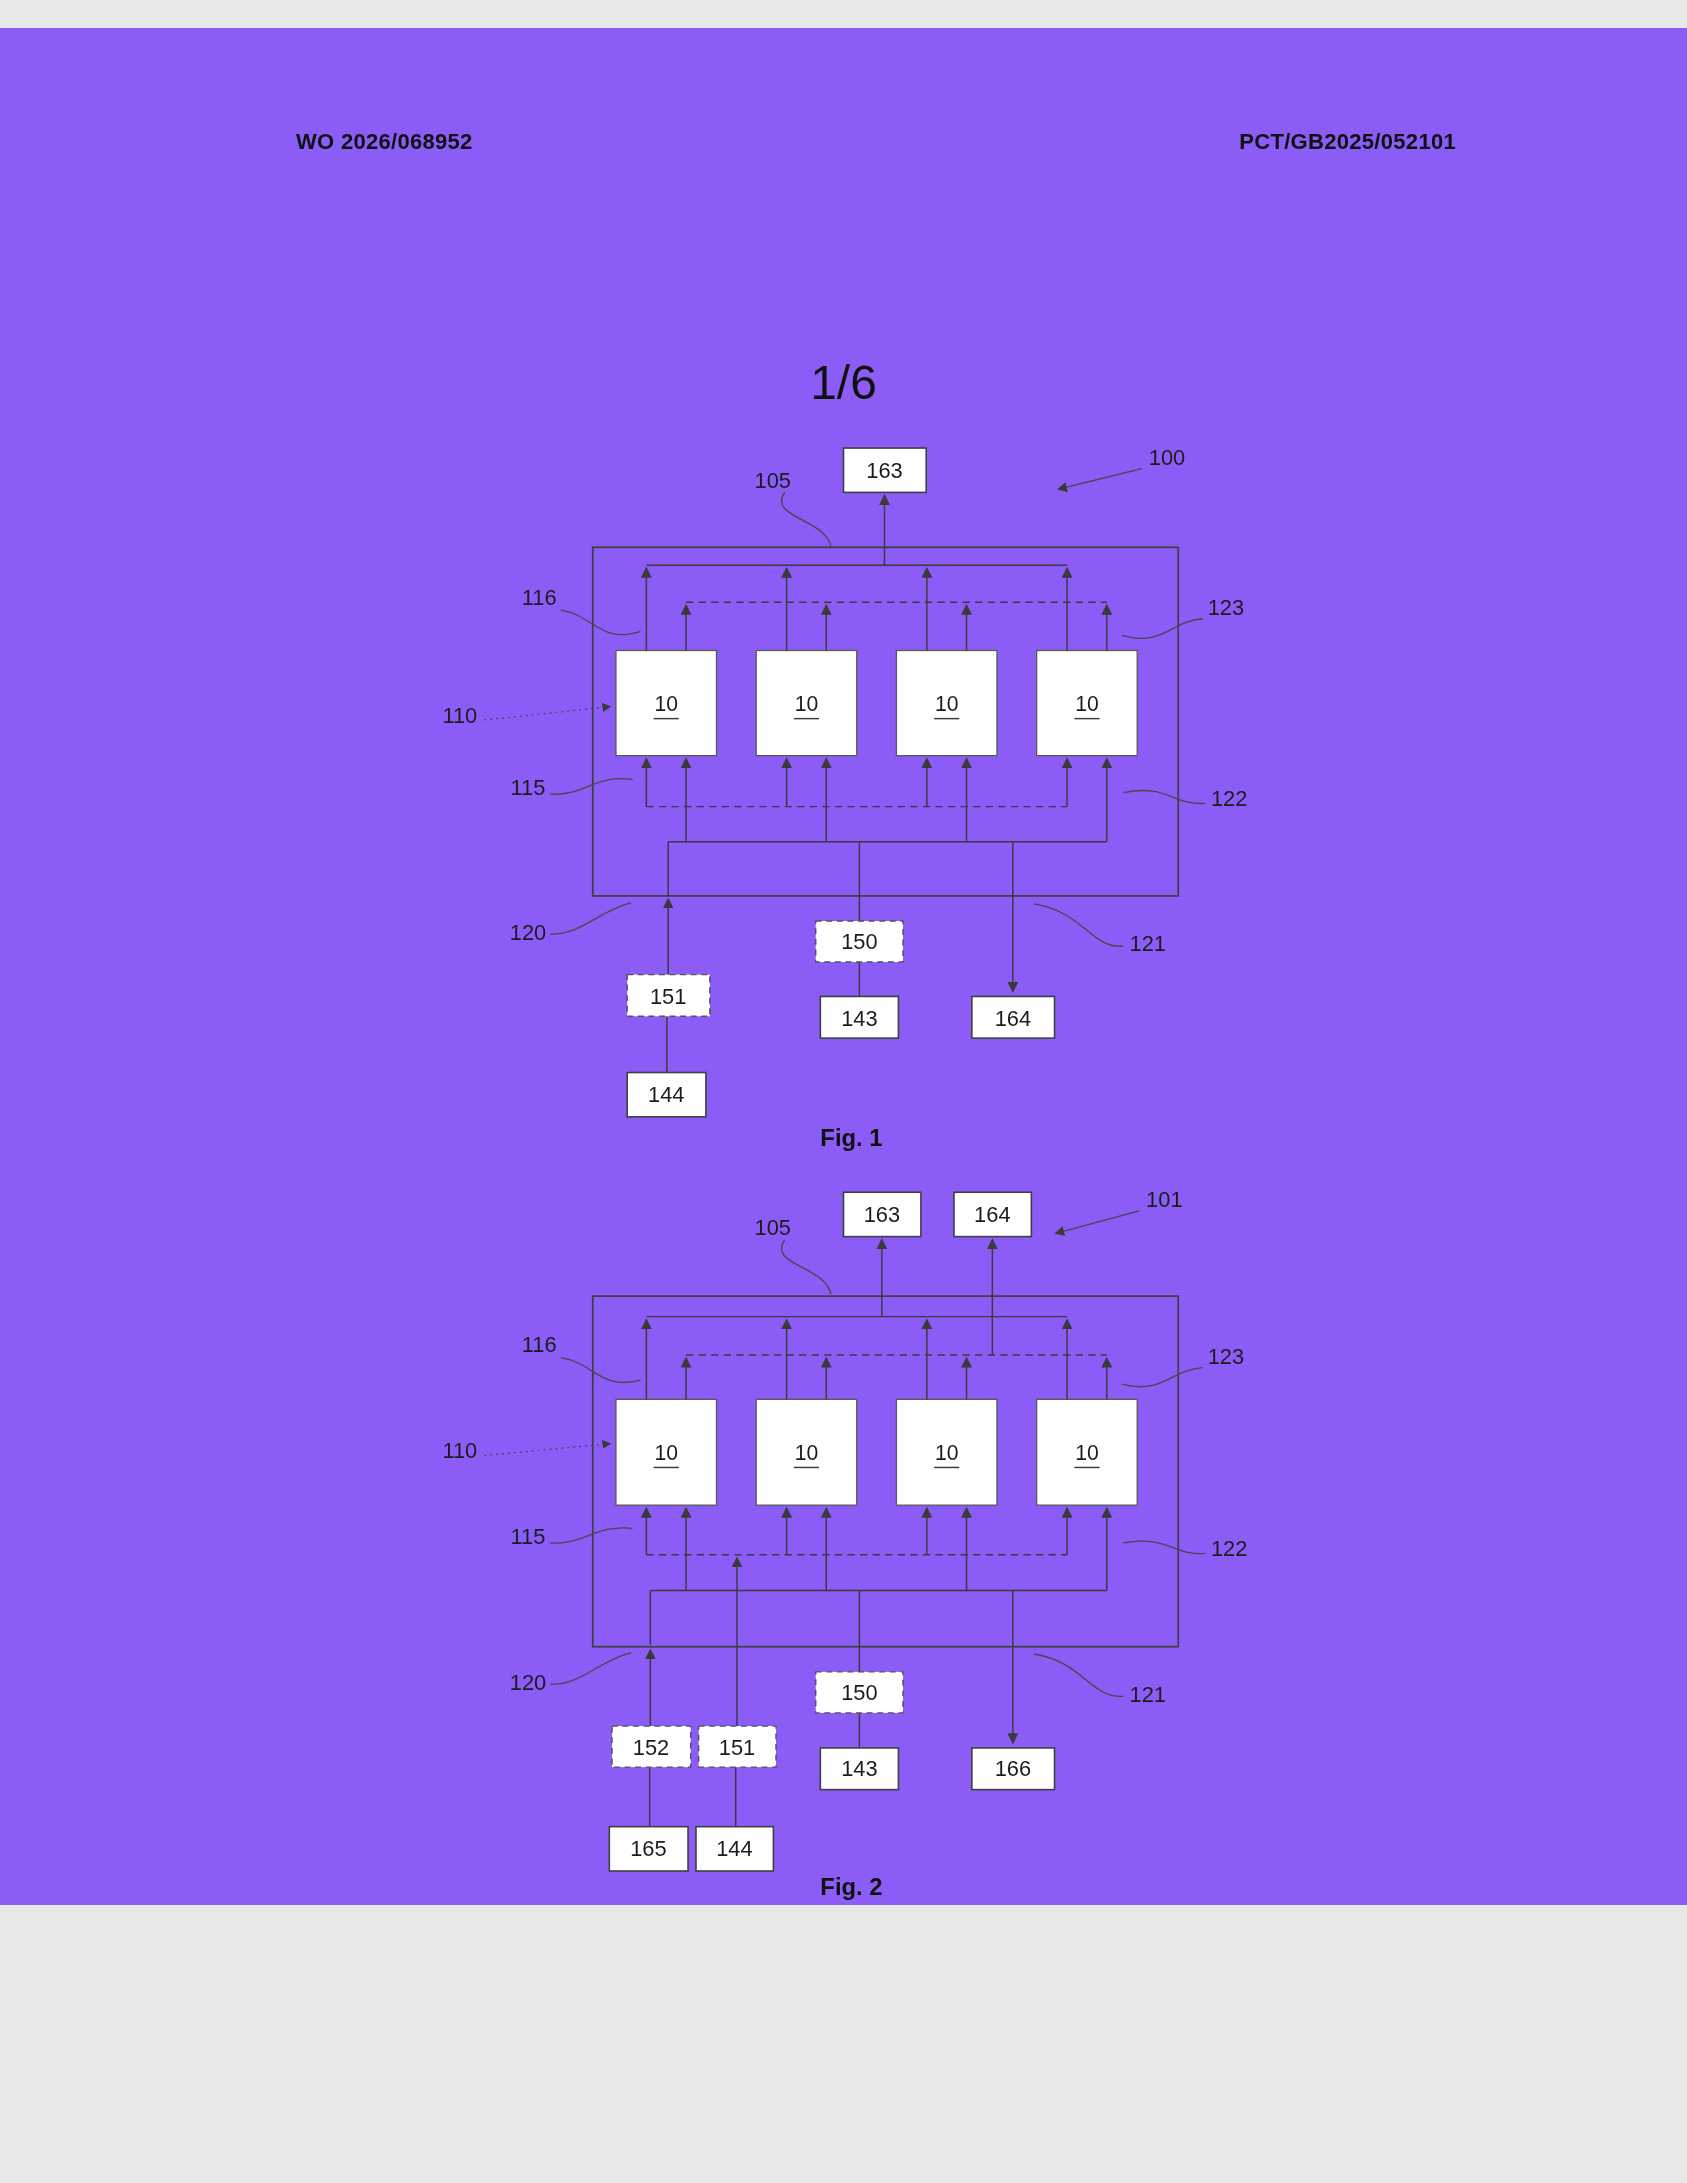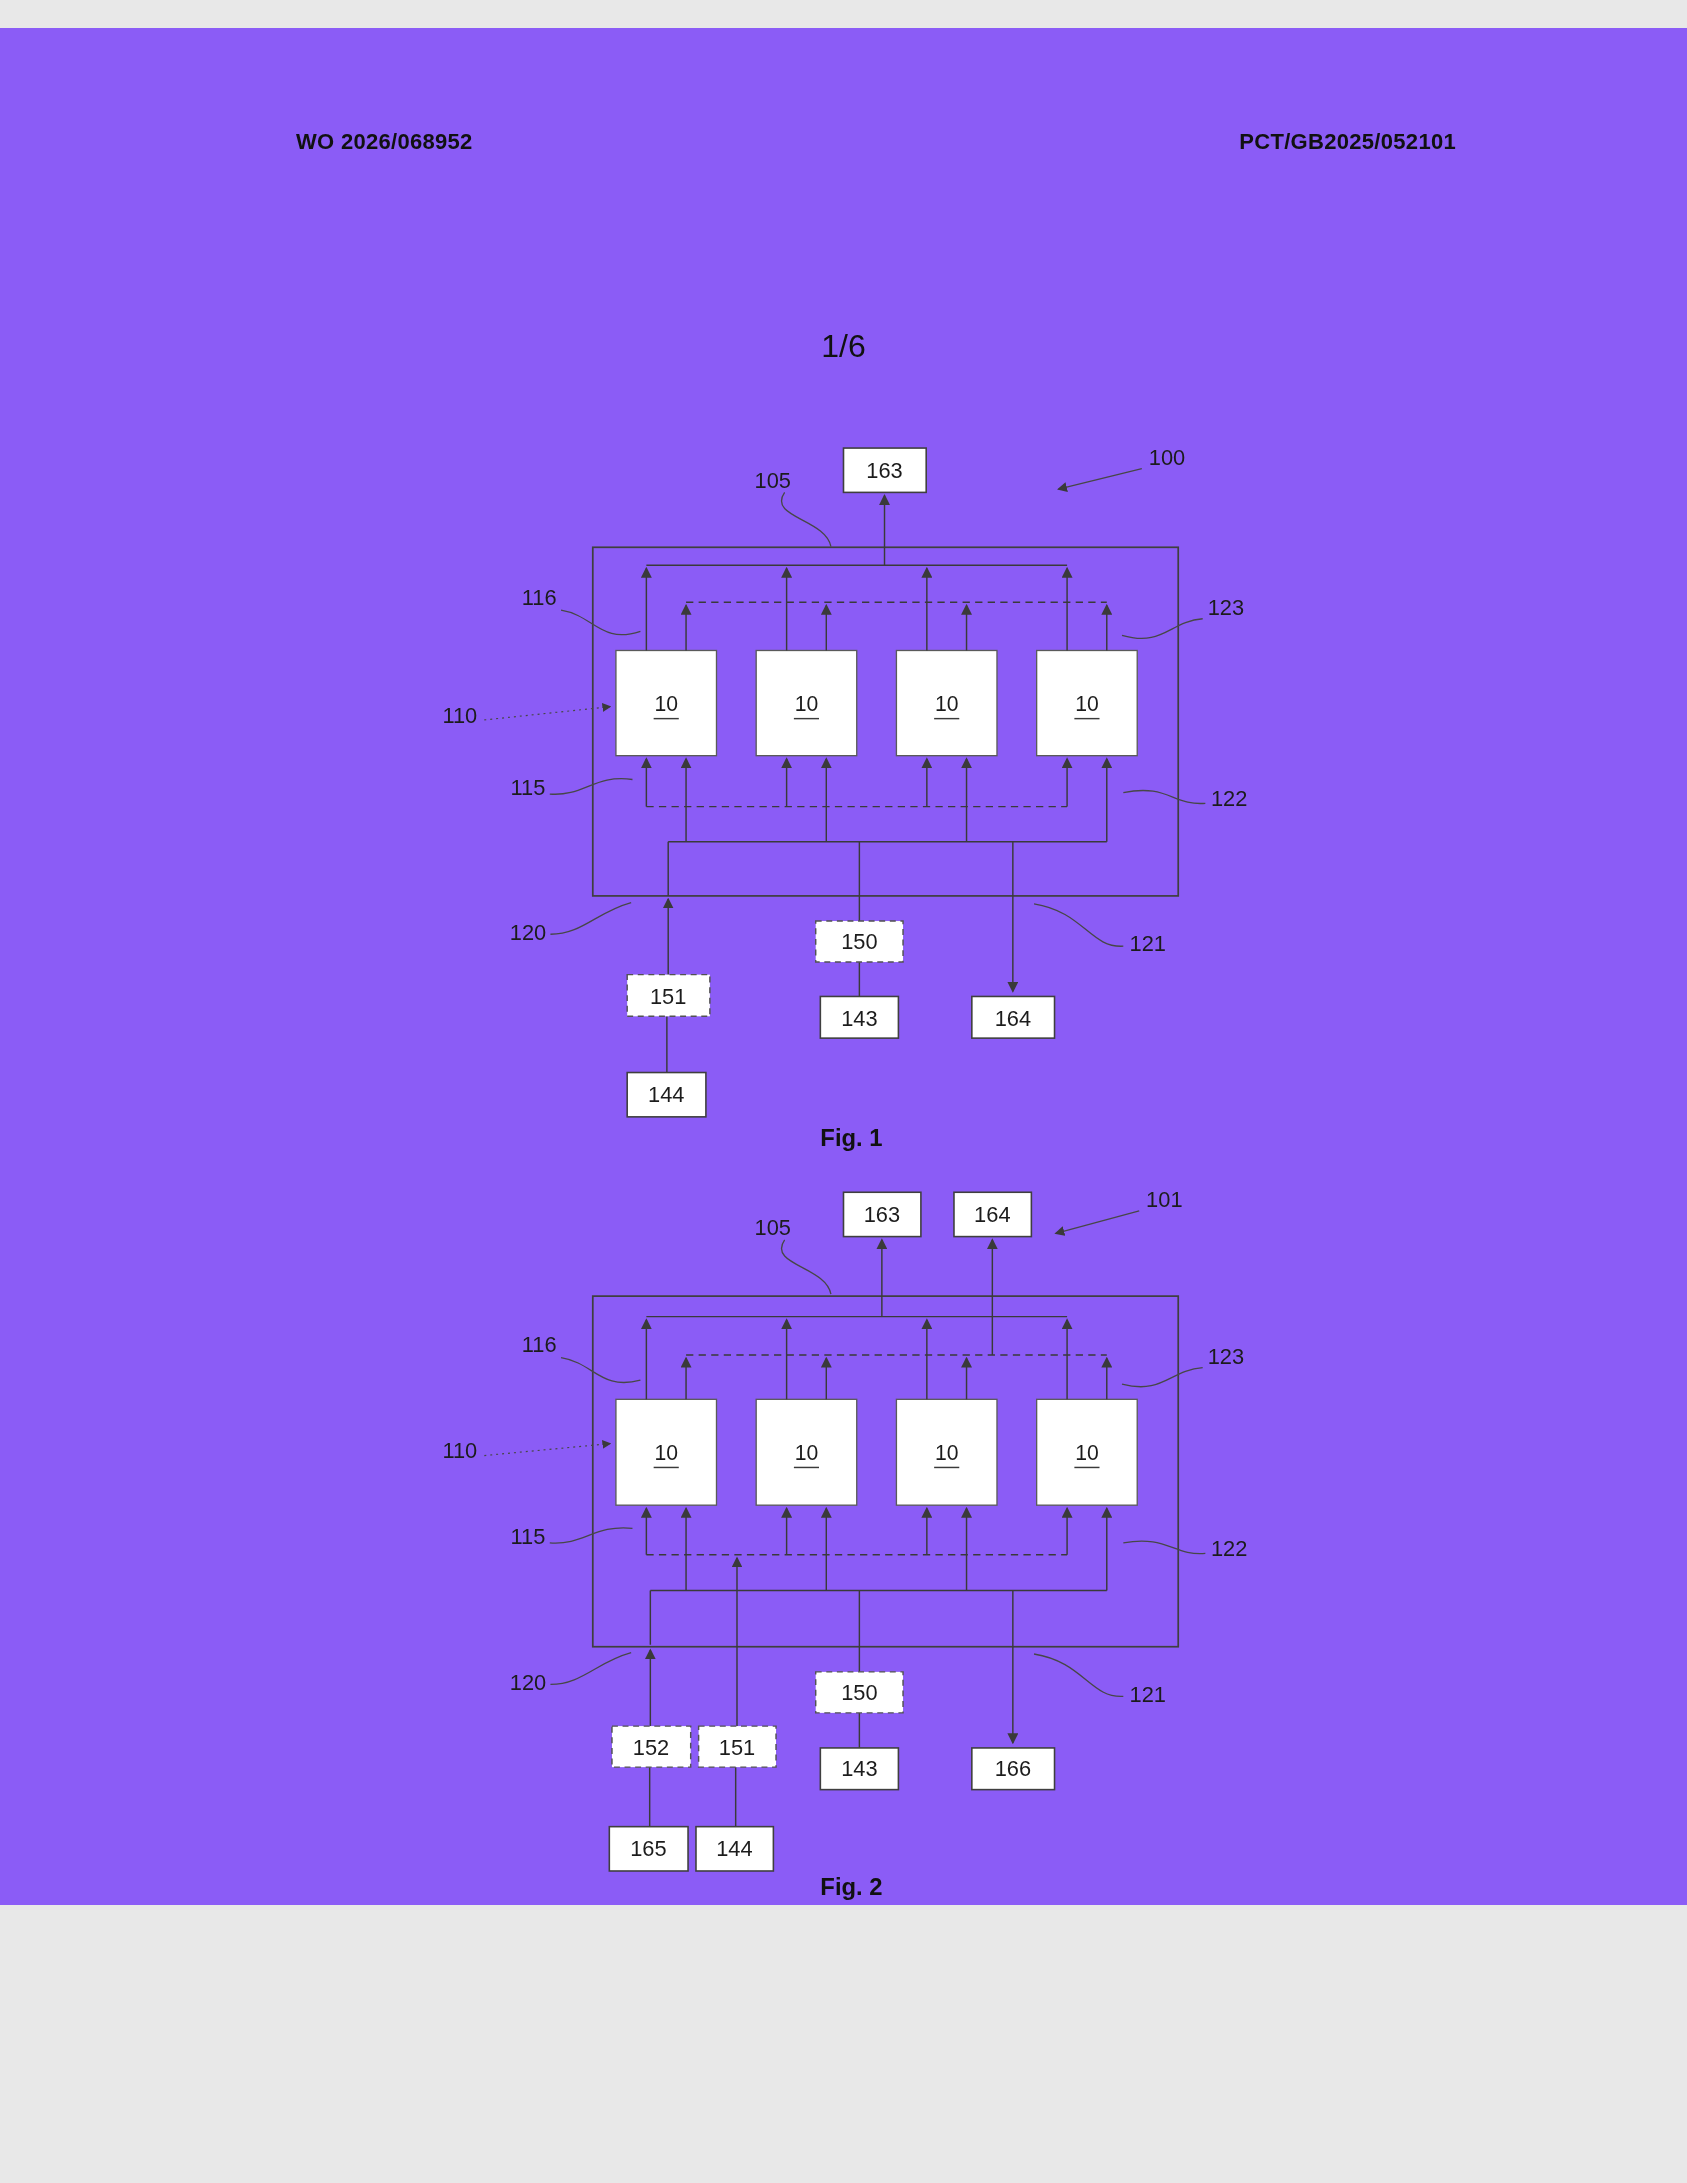--- a/index.html
+++ b/index.html
@@ -13,22 +13,22 @@
   }
   .hdr {
     position:absolute; top:101px;
     font-size:22px; font-weight:bold; color:#111;
     letter-spacing:0.3px;
     white-space:nowrap;
   }
   .hdr-left  { left:296px; }
   .hdr-right { right:231px; }
   .sheet-num {
-    position:absolute; top:300px; left:0; width:1687px;
-    text-align:center; font-size:32px; color:#111;
+    position:absolute; top:327px; left:0; width:1687px;
+    text-align:center; font-size:48px; color:#111;
   }
   svg.diagram { position:absolute; left:0; top:0; }
 
   .outer { fill:none; stroke:#3f3f3f; stroke-width:2.6; }
   .cell  { fill:#ffffff; stroke:#5a5a5a; stroke-width:2; }
   .box   { fill:#ffffff; stroke:#3f3f3f; stroke-width:2.4; }
   .box-dash { fill:#ffffff; stroke:#525252; stroke-width:2.2; stroke-dasharray:9 7; }
   .ln    { stroke:#3a3a3a; stroke-width:2.2; fill:none; }
   .ln-dash { stroke-dasharray:11 8; }
   .leader { stroke:#474747; stroke-width:2; fill:none; }

